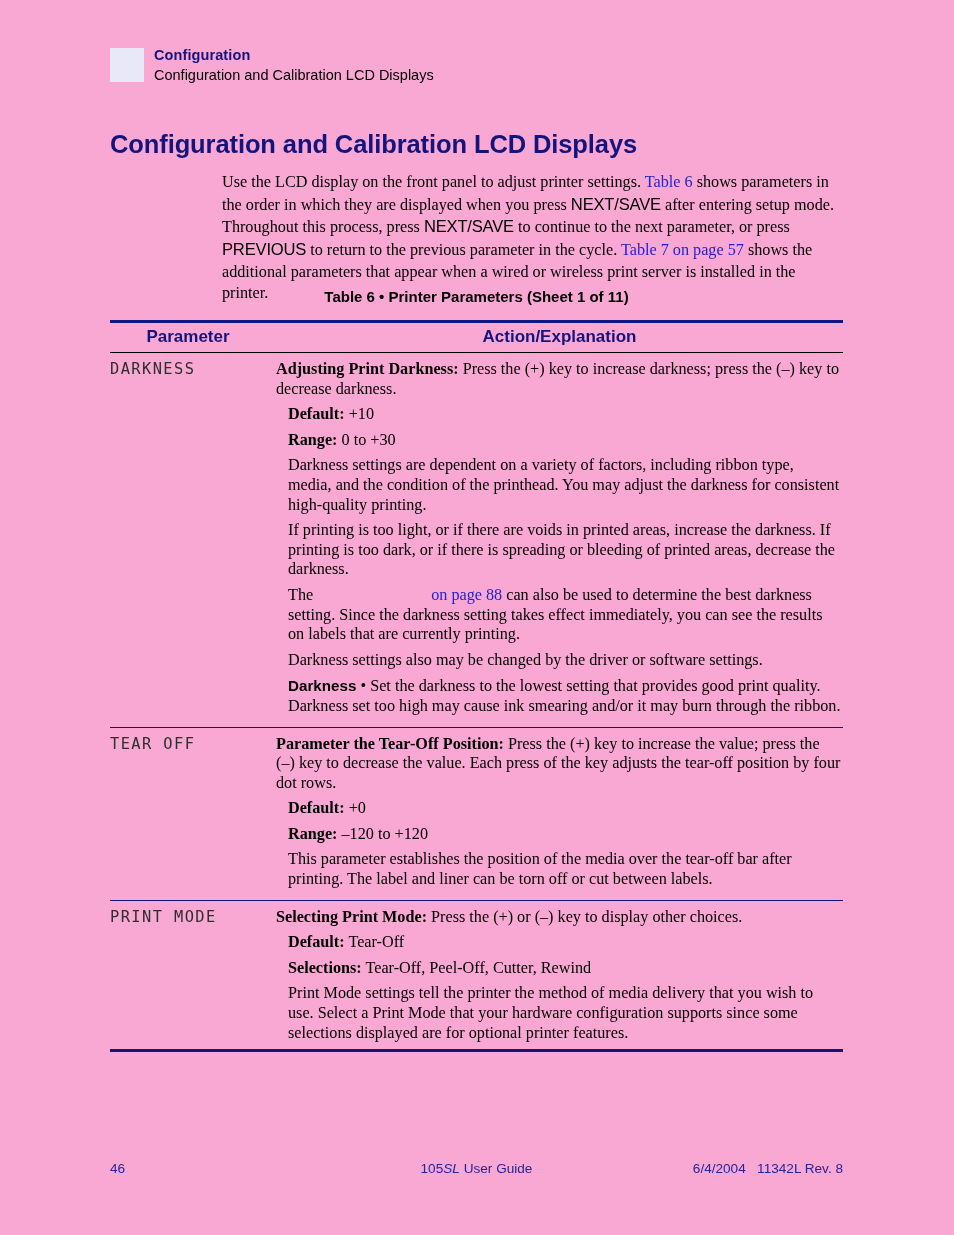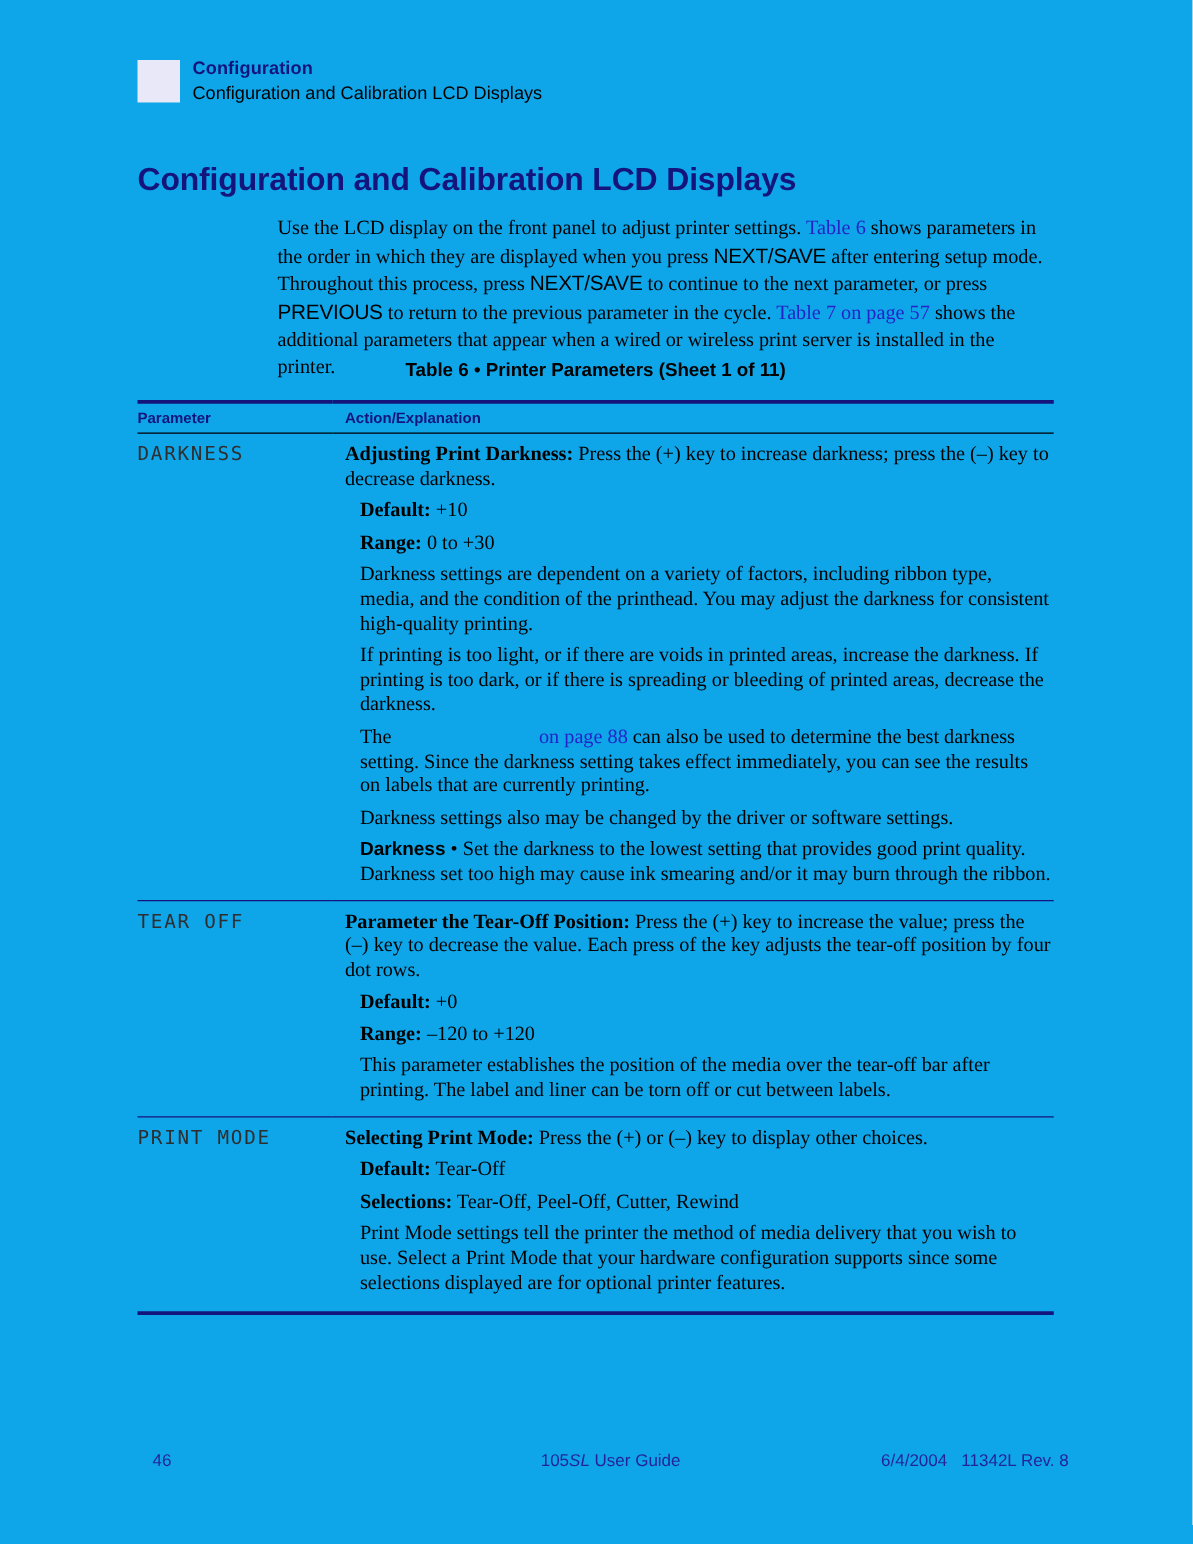--- a/index.html
+++ b/index.html
@@ -9,21 +9,21 @@
     background: #ffffff;
   }
   body {
     font-family: "Liberation Serif", "DejaVu Serif", serif;
     color: #000000;
   }
   .page {
     position: relative;
     width: 954px;
     height: 1235px;
-    background: #0ea5e9;
+    background: #f9a8d4;
     overflow: hidden;
     box-sizing: border-box;
   }
 
   
   .run-header {
     position: absolute;
     left: 110px;
     top: 46px;
     width: 740px;
@@ -111,25 +111,25 @@
     left: 110px;
     top: 320px;
     width: 733px;
     border-collapse: collapse;
     table-layout: fixed;
   }
   .ptable col.c-param { width: 156px; }
   .ptable col.c-action { width: 577px; }
 
   .ptable thead th {
-    text-align: left;
+    text-align: center;
     vertical-align: bottom;
     font-family: "Liberation Sans", "DejaVu Sans", sans-serif;
     font-weight: bold;
-    font-size: 12px;
+    font-size: 17px;
     color: #14147d;
     padding: 4px 0 5px 0;
     border-top: 3px solid #14147d;
     border-bottom: 1.6px solid #000000;
   }
   .ptable thead th.th-action { padding-left: 10px; }
 
   .ptable tbody td {
     vertical-align: top;
     padding: 7px 0 10px 0;
@@ -181,21 +181,20 @@
   
   .footer {
     position: absolute;
     left: 110px;
     top: 1161px;
     width: 733px;
     height: 20px;
     font-family: "Liberation Sans", "DejaVu Sans", sans-serif;
     font-size: 13.6px;
     color: #24249a;
-    margin-left: 12px;
   }
   .footer-page {
     position: absolute;
     left: 0;
     top: 0;
   }
   .footer-center {
     position: absolute;
     left: 0;
     top: 0;

